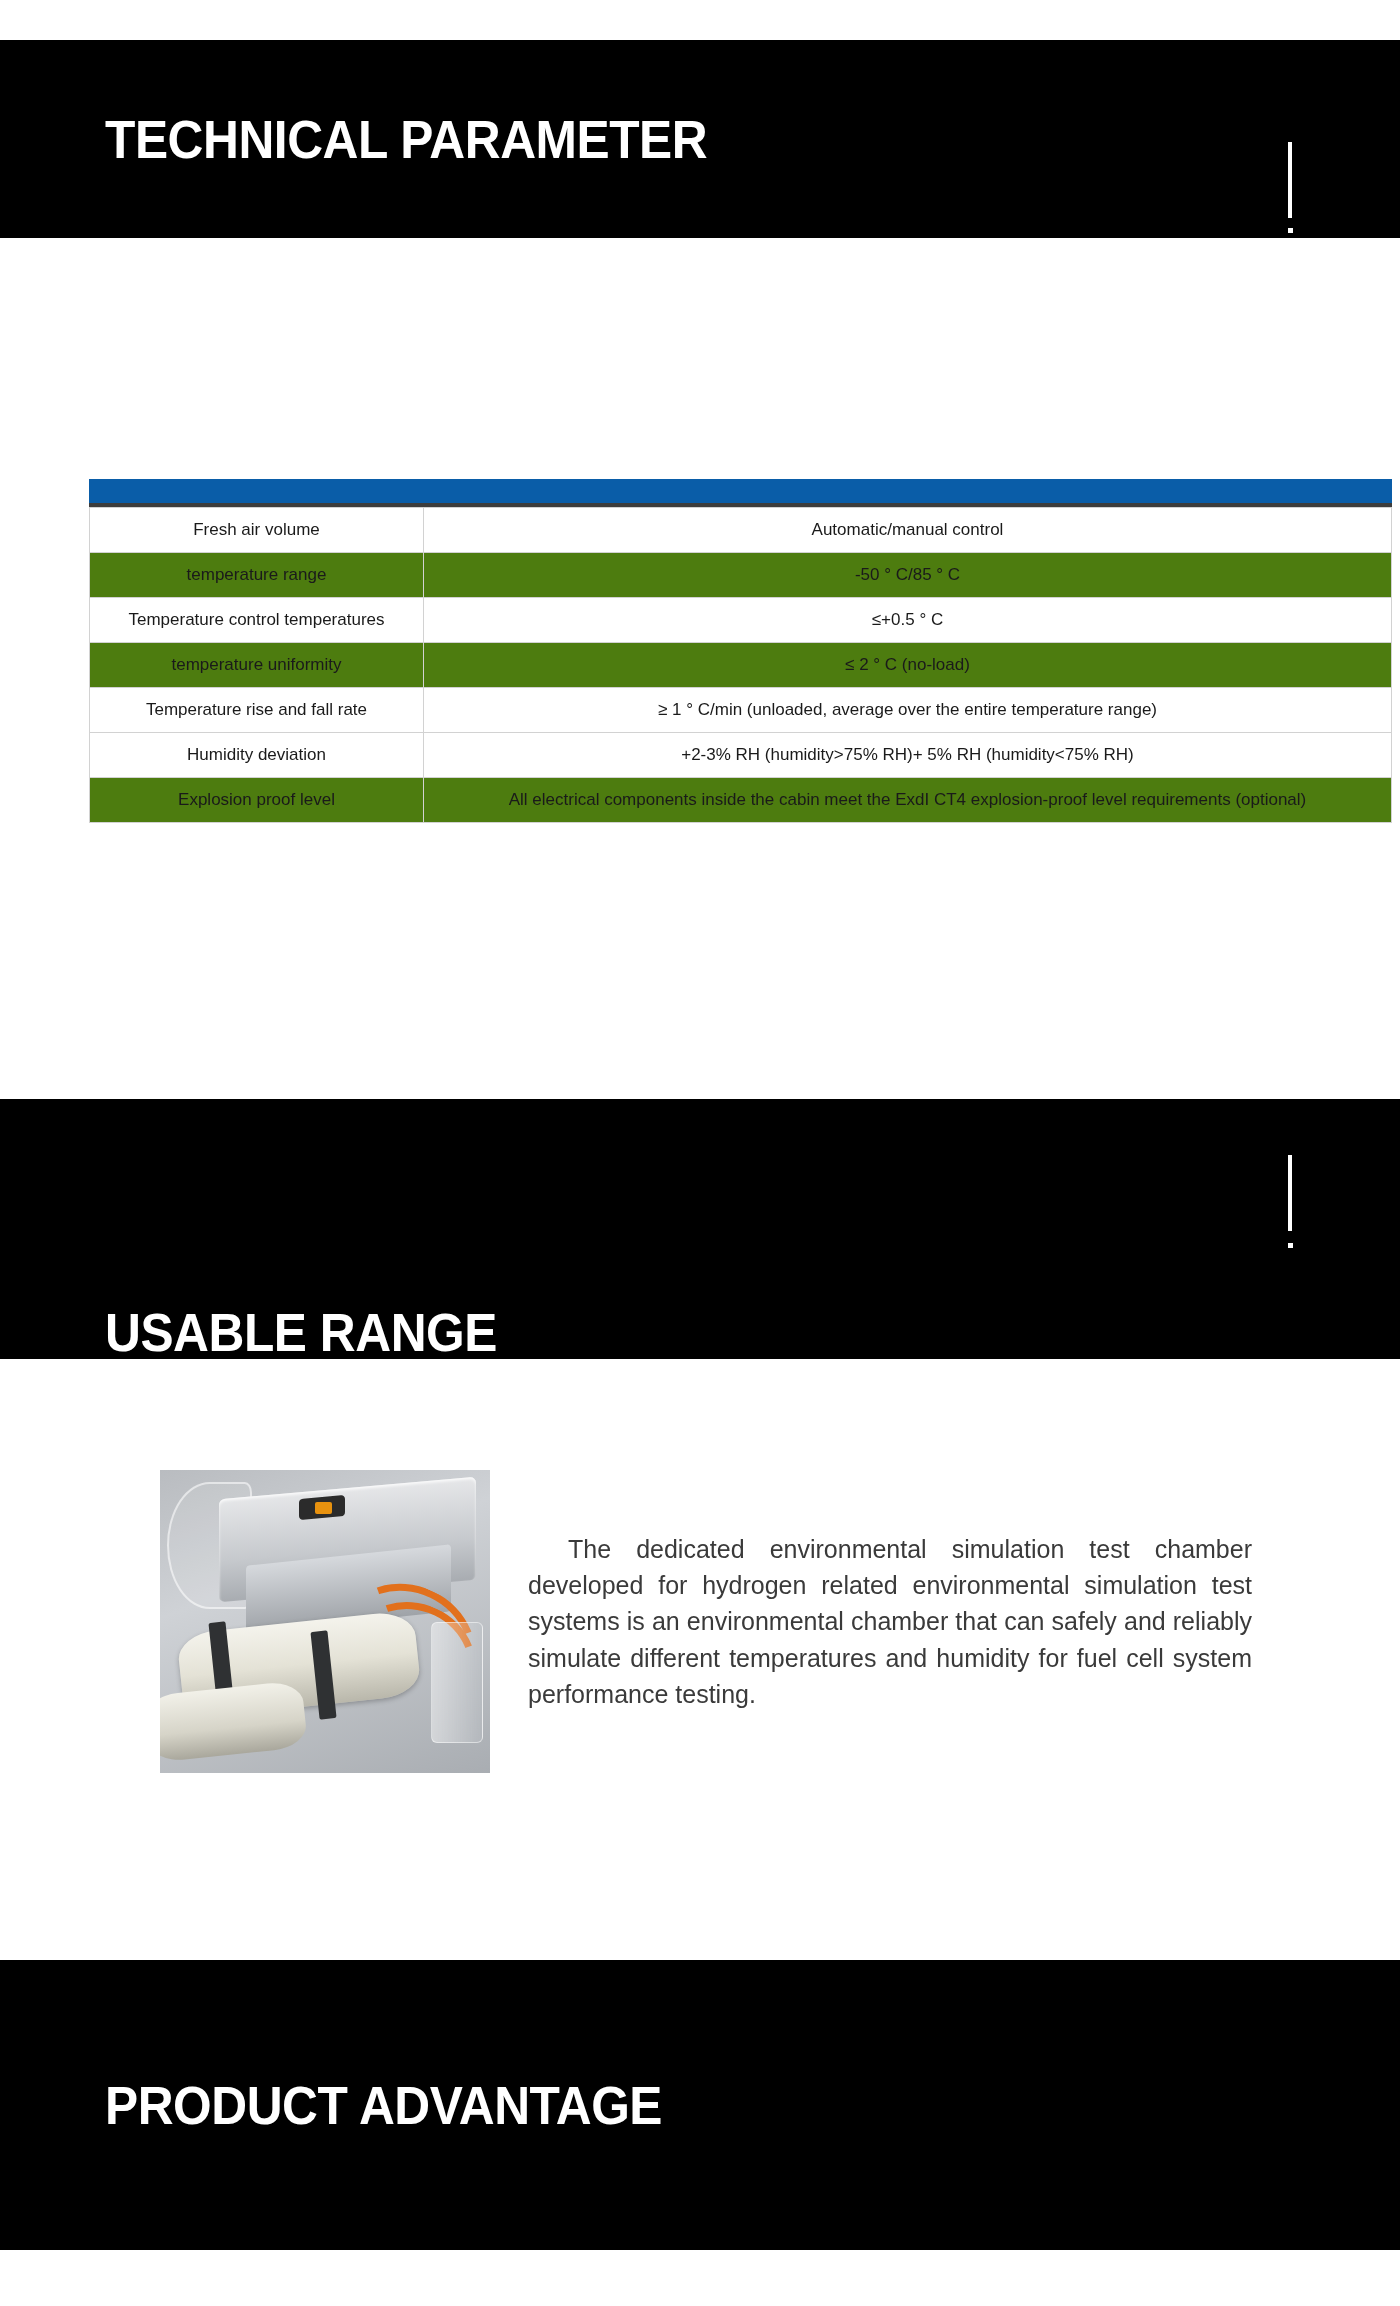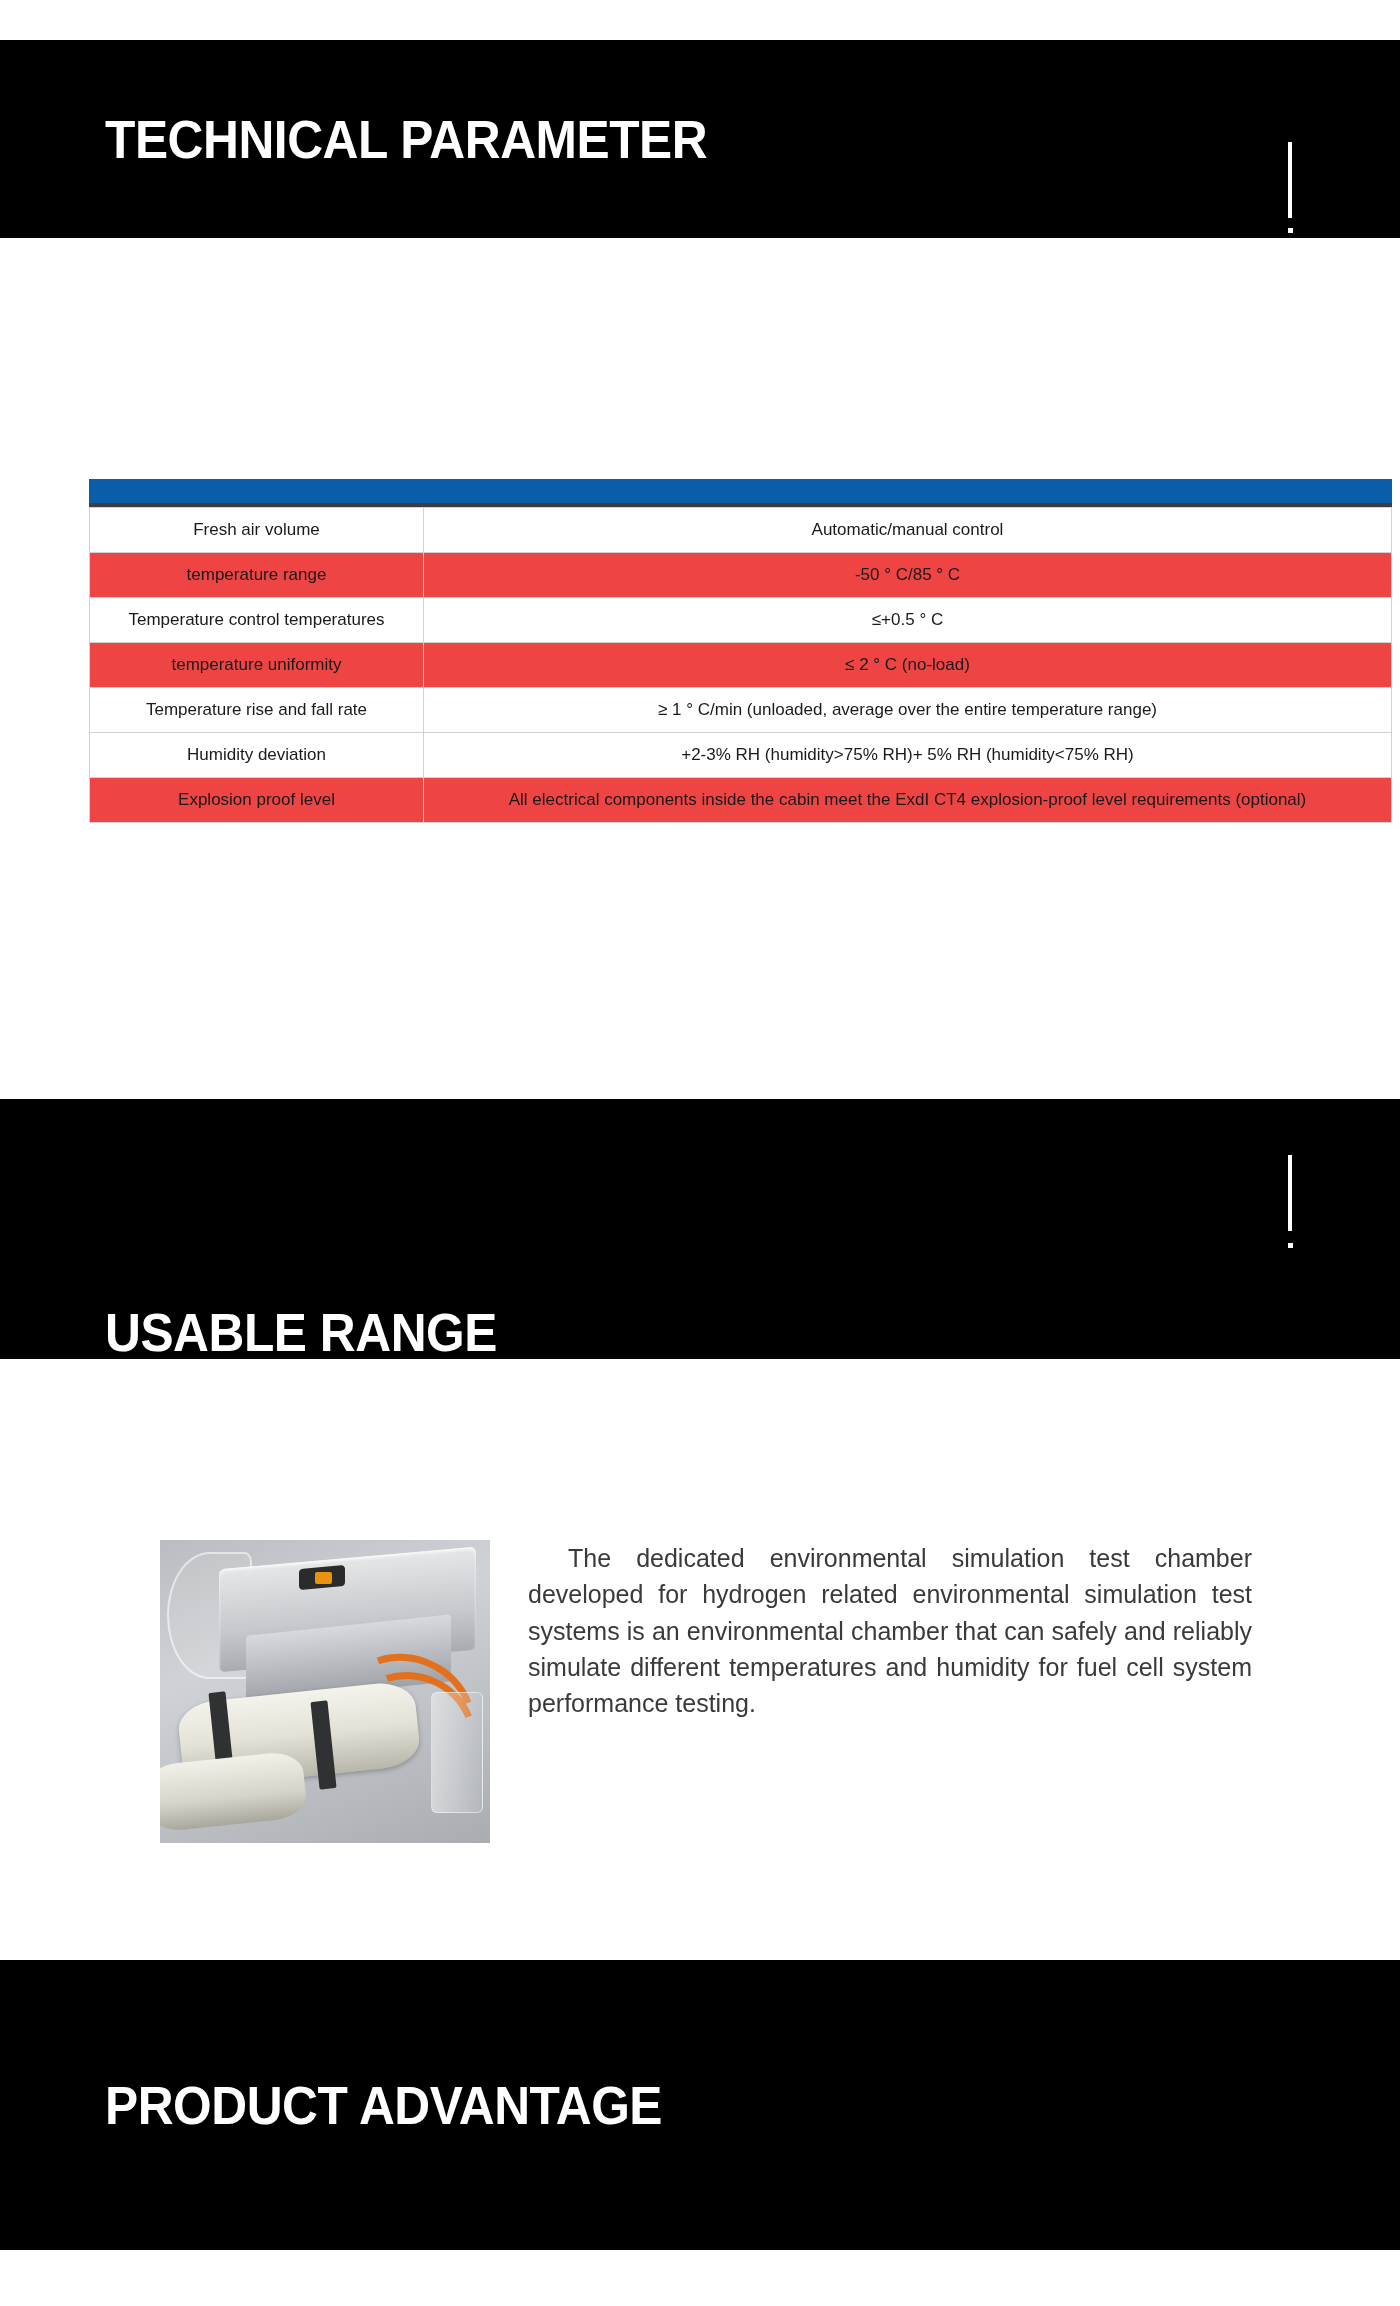--- a/index.html
+++ b/index.html
@@ -93,30 +93,30 @@
     height: 45px;
     padding: 4px 8px;
     text-align: center;
     vertical-align: middle;
     white-space: nowrap;
   }
 
   table.spec-table td.label-cell { width: 334px; }
   table.spec-table tr.alt td { background: #efefef; }
   table.spec-table tr td { background: #ffffff; }
-  table.spec-table tr.alt td { background: #ef4444; }
+  table.spec-table tr.alt td { background: #4d7c0f; }
 
   
   .usable-content {
     position: absolute;
     left: 0;
-    top: 1540px;
+    top: 1470px;
     width: 1252px;
     display: flex;
-    align-items: flex-start;
+    align-items: center;
   }
 
   .usable-photo {
     margin-left: 160px;
     width: 330px;
     height: 303px;
     flex: 0 0 auto;
     position: relative;
     overflow: hidden;
     background: linear-gradient(160deg, #b9bcc0 0%, #cfd2d6 35%, #a9adb2 100%);

